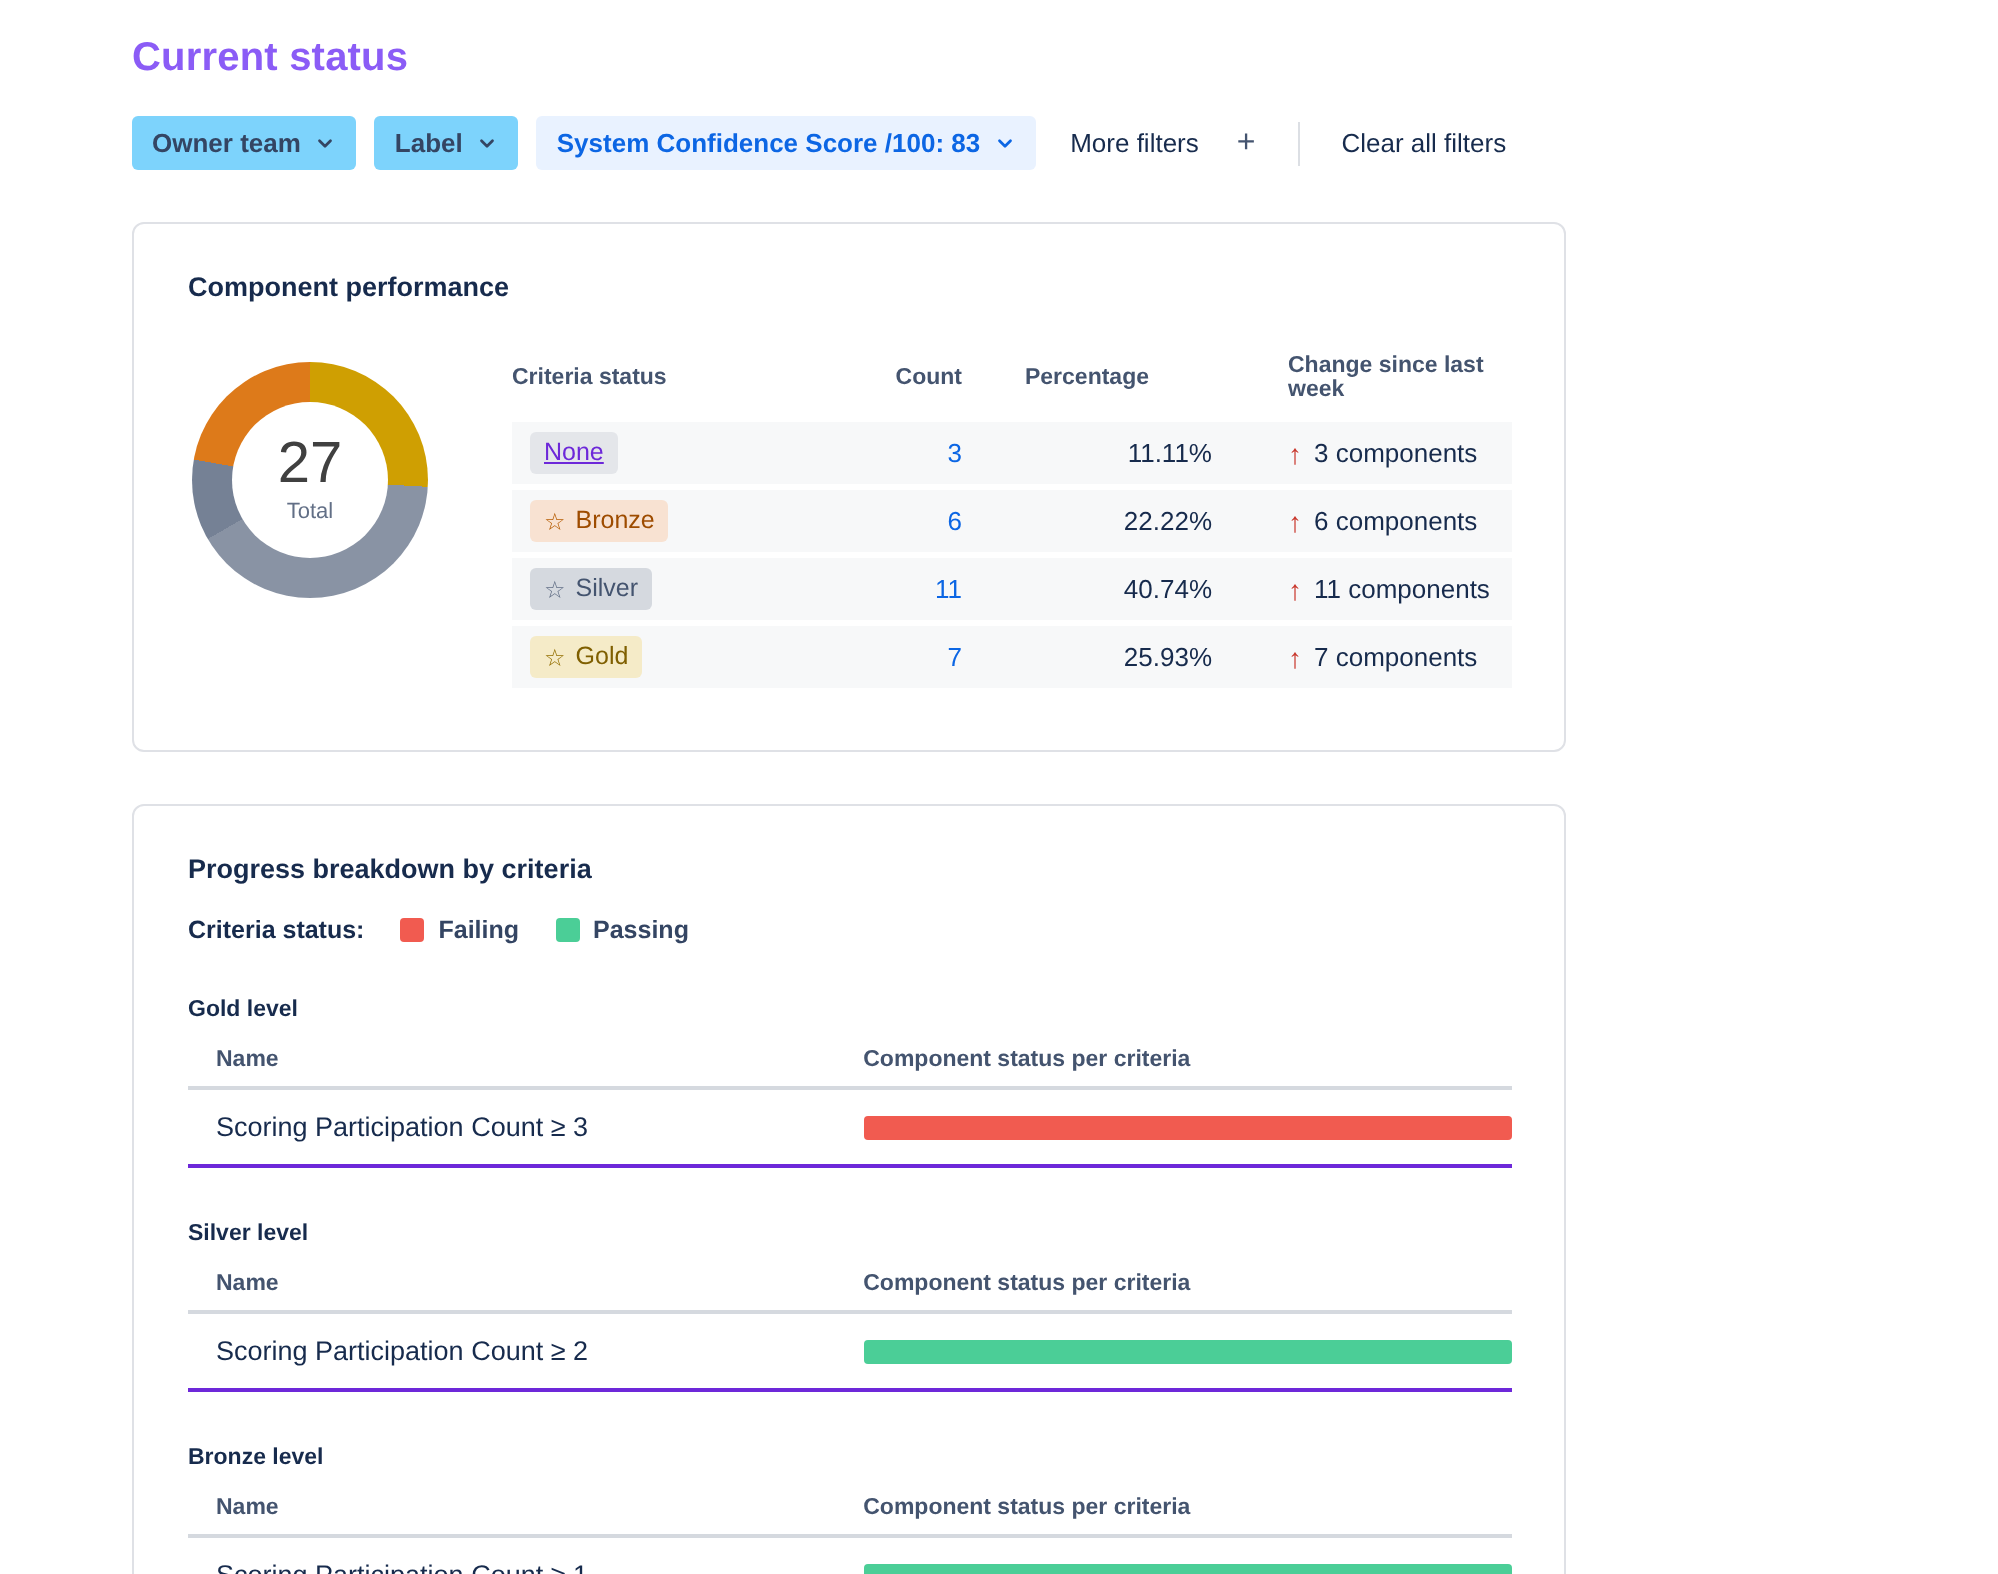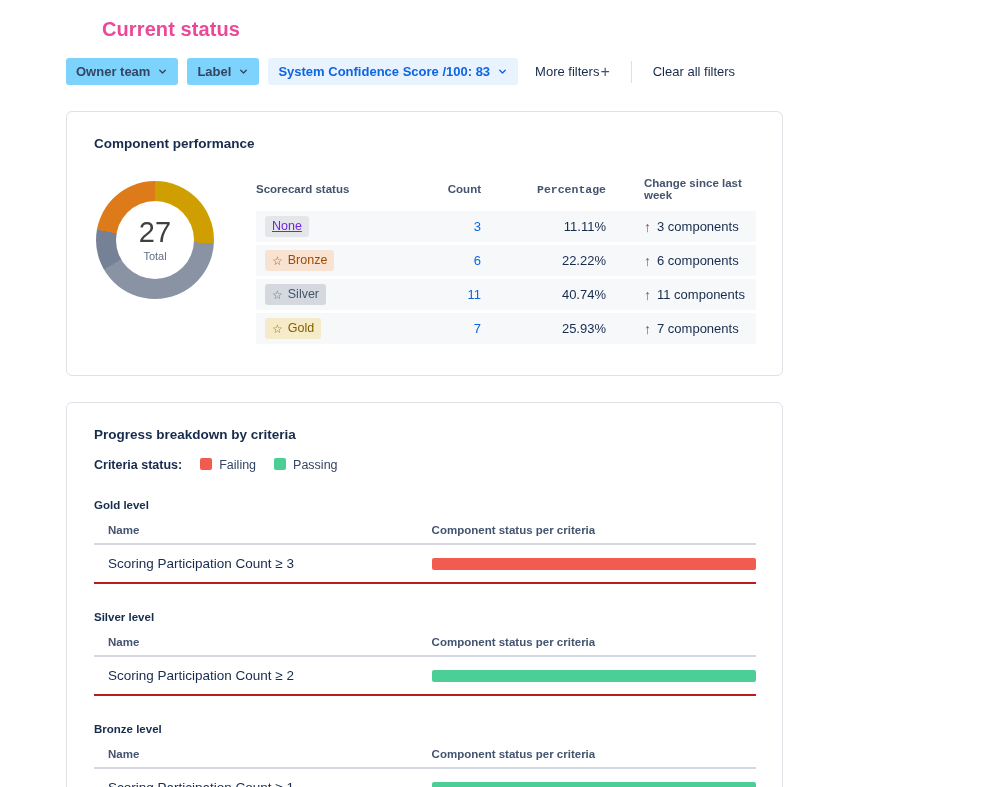--- a/index.html
+++ b/index.html
@@ -1,29 +1,29 @@
 <!DOCTYPE html>
 <html><head>
 <meta charset="utf-8">
 <style>
   * { margin: 0; padding: 0; box-sizing: border-box; }
   html, body { width: 999px; height: 787px; background: #ffffff;
     font-family: "Liberation Sans", "DejaVu Sans", sans-serif; color: #172B4D; }
   .page { padding: 18px 0 0 66px; }
 
-  .page-title { font-size: 20px; font-weight: 700; color: #ec4899; letter-spacing: .1px; margin-left: 36px; }
+  .page-title { font-size: 20px; font-weight: 700; color: #8b5cf6; letter-spacing: .1px; }
 
   
   .filter-bar { display: flex; align-items: center; gap: 9px; margin-top: 17px; }
   .chip { display: inline-flex; align-items: center; gap: 7px; border: none; cursor: pointer;
     background: #7dd3fc; color: #344563; font: 13px "Liberation Sans", sans-serif;
     padding: 6px 10px; border-radius: 3px; font-weight: 600; }
   .chip .chev { width: 11px; height: 11px; stroke: currentColor; }
   .chip-active { background: #E9F2FF; color: #0C66E4; }
-  .text-btn { display: inline-flex; align-items: center; gap: 1px; border: none; background: transparent;
+  .text-btn { display: inline-flex; align-items: center; gap: 19px; border: none; background: transparent;
     cursor: pointer; font: 13px "Liberation Sans", sans-serif; color: #172B4D; font-weight: 500; padding: 6px 8px; }
   .plus { font-size: 16px; font-weight: 400; line-height: 10px; color: #44546F; }
   .vdiv { width: 1px; height: 22px; background: #DCDFE4; margin: 0 4px; }
 
   
   .card { width: 717px; border: 1px solid #DFE1E6; border-radius: 6px; background: #fff;
     margin-top: 26px; padding: 24px 26px 28px 27px; }
   .card-title { font-size: 13.5px; font-weight: 700; color: #172B4D; }
 
   
@@ -34,21 +34,21 @@
     border-radius: 50%; background: #fff; }
   .donut-center { position: absolute; inset: 0; display: flex; flex-direction: column;
     align-items: center; justify-content: center; z-index: 2; }
   .donut-total { font-size: 29px; font-weight: 500; color: #404040; line-height: 1; }
   .donut-total-label { font-size: 11px; color: #626F86; margin-top: 3px; }
 
   table.perf-table { flex: 1; border-collapse: collapse; width: 100%; table-layout: fixed; }
   .perf-table th { font-size: 11.5px; font-weight: 700; color: #44546F; padding: 4px 0 10px 0; }
   .perf-table th.c1 { text-align: left; }
   .perf-table th.c2, .perf-table th.c4 { text-align: right; }
-  .perf-table th.c3 { text-align: right; font-family: Liberation Mono, monospace; }
+  .perf-table th.c3 { text-align: center; }
   .perf-table th.c5 { text-align: left; padding-left: 38px; }
   .perf-table td { background: #F7F8F9; border-bottom: 3px solid #fff; padding: 5px 0; font-size: 13px; vertical-align: middle; height: 30px; }
   .perf-table td.c1 { padding-left: 9px; }
   .perf-table td.c2, .perf-table td.c3 { text-align: right; }
   .perf-table td.c5 { padding-left: 38px; }
   .count-link { color: #0C66E4; text-decoration: none; cursor: pointer; }
   .chg { display: inline-flex; align-items: center; gap: 6px; color: #172B4D; }
   .up-arrow { color: #C9372C; font-size: 14px; font-weight: 700; }
 
   .badge { display: inline-flex; align-items: center; gap: 5px; padding: 3px 7px; border-radius: 3px;
@@ -58,31 +58,31 @@
   .badge-bronze { background: #F8E2D2; color: #9E4C00; }
   .badge-bronze .star { color: #B65C02; }
   .badge-silver { background: #D5D9DF; color: #44546F; }
   .badge-silver .star { color: #626F86; }
   .badge-gold   { background: #F5EBC8; color: #7F5F01; }
   .badge-gold .star { color: #946F00; }
 
   
   .legend { display: flex; align-items: center; gap: 18px; margin-top: 16px; font-size: 12.5px; color: #172B4D; }
   .legend-label { font-weight: 700; font-size: 12.5px; }
-  .legend-item { display: inline-flex; align-items: flex-start; gap: 7px; font-weight: 400; color: #344563; }
+  .legend-item { display: inline-flex; align-items: center; gap: 7px; font-weight: 700; color: #344563; }
   .sq { width: 12px; height: 12px; border-radius: 2px; display: inline-block; }
 
   .crit-section { margin-top: 27px; }
   .crit-level { font-size: 11.5px; font-weight: 700; color: #172B4D; }
   .crit-head { display: grid; grid-template-columns: 51% 49%; margin-top: 13px;
     border-bottom: 2px solid #D5D9DF; padding-bottom: 7px; }
   .crit-head > div { font-size: 11.5px; font-weight: 700; color: #44546F; }
   .crit-head > div:first-child { padding-left: 14px; }
   .crit-row { display: grid; grid-template-columns: 51% 49%; align-items: center;
-    border-bottom: 2px solid #b91c1c; padding: 11px 0; }
+    border-bottom: 2px solid #6d28d9; padding: 11px 0; }
   .crit-name { font-size: 13.5px; color: #172B4D; padding-left: 14px; }
   .crit-bar { height: 12px; border-radius: 2px; width: 100%; cursor: pointer; }
 </style>
 </head>
 <body>
 
 <div class="page">
 
   <h1 class="page-title">Current status</h1>
 
@@ -128,21 +128,21 @@
 
       <table class="perf-table">
         <colgroup>
             <col style="width:30%">
             <col style="width:15%">
             <col style="width:25%">
             <col style="width:30%">
           </colgroup>
         <thead>
           <tr>
-            <th class="c1">Scorecard status</th>
+            <th class="c1">Criteria status</th>
             <th class="c2">Count</th>
             <th class="c3">Percentage</th>
             <th class="c5">Change since last week</th>
           </tr>
         </thead>
         <tbody>
           <tr>
             <td class="c1"><span class="badge badge-none">
                   <span>None</span>
                 </span></td>

